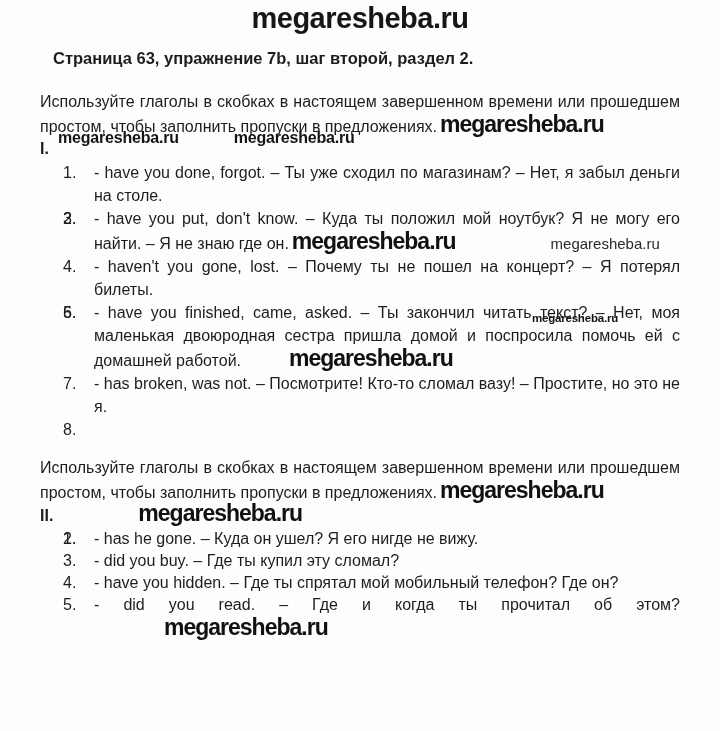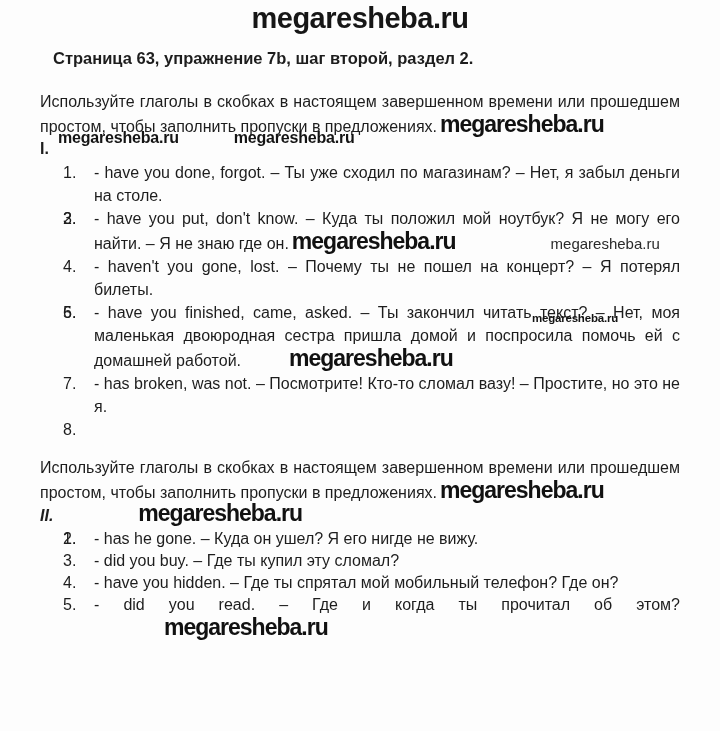--- a/index.html
+++ b/index.html
@@ -75,21 +75,20 @@
   .sec-label {
     font-weight: bold;
     font-size: 16px;
     line-height: 19px;
     margin: 1px 0 0 0;
   }
   .sec2-head { margin: -2px 0 0 0; }
   .sec2-head .sec-label-inline {
     font-weight: bold;
     font-size: 16px;
-    font-style: italic;
   }
 
   ul.items {
     list-style: none;
     margin: 3px 0 0 0;
     padding: 0;
   }
   ul.items li {
     position: relative;
     padding-left: 54px;

